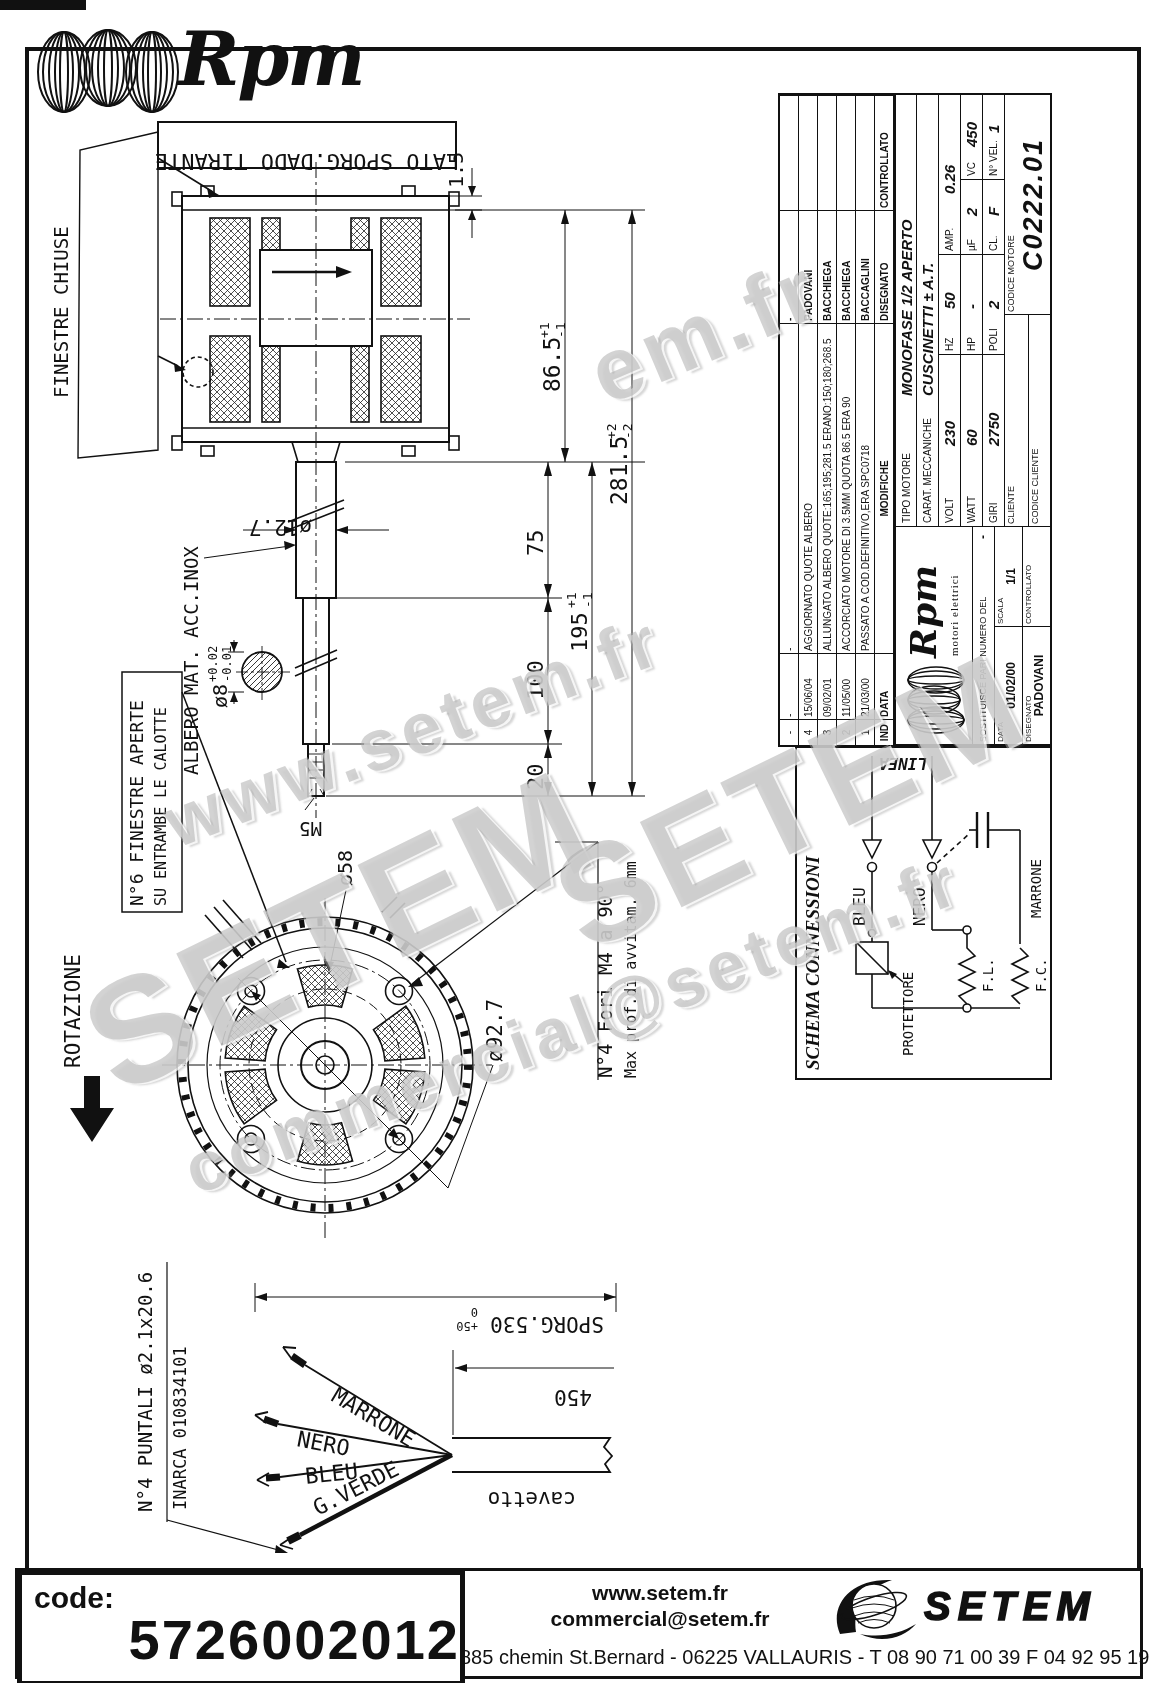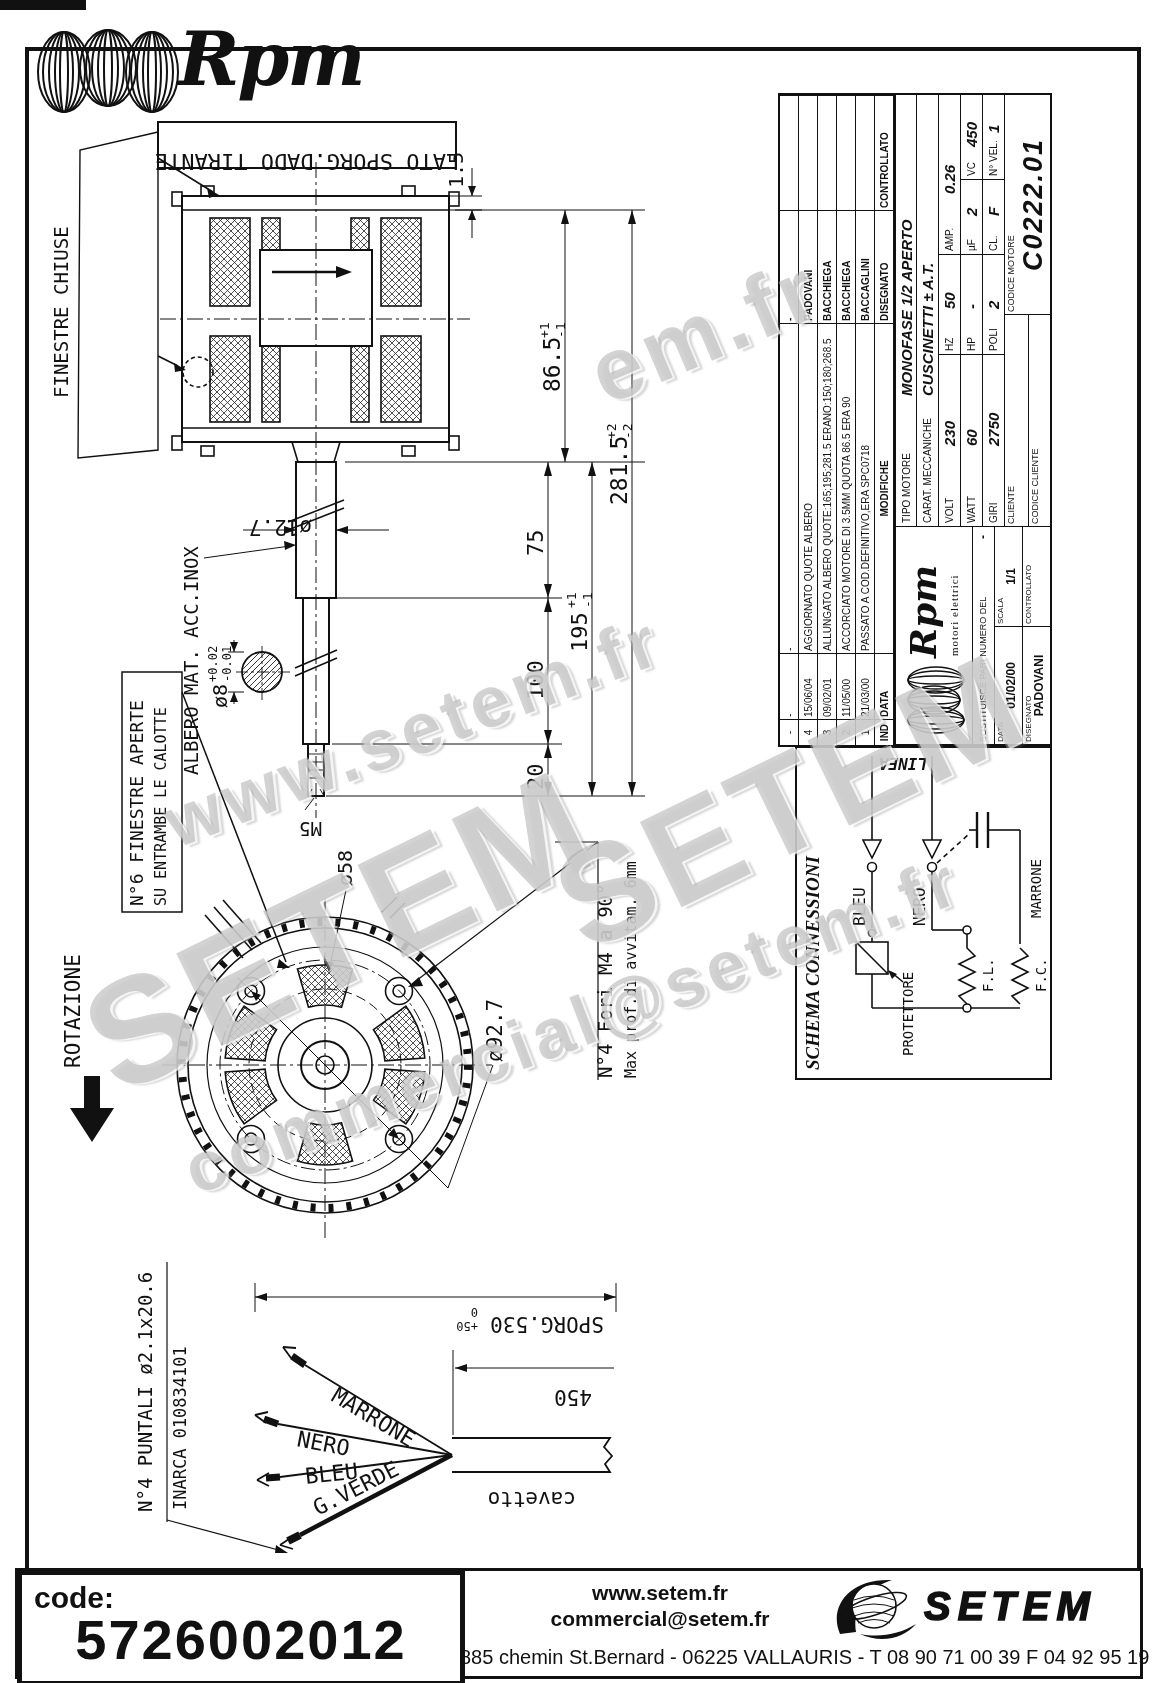--- a/index.html
+++ b/index.html
@@ -576,21 +576,21 @@
 
   <span class="wm" style="left:150px;top:690px;font-size:72px;transform:rotate(-21deg)">www.setem.fr</span>
   <span class="wm" style="left:585px;top:280px;font-size:88px;transform:rotate(-23deg)">em.fr</span>
   <span class="wm" style="left:68px;top:845px;font-size:150px;transform:rotate(-26deg)">SETEM</span>
   <span class="wm" style="left:540px;top:722px;font-size:138px;transform:rotate(-26deg)">SETEM</span>
   <span class="wm" style="left:160px;top:985px;font-size:70px;transform:rotate(-21deg)">commercial@setem.fr</span>
 
   <div class="abs" id="footerband"></div>
   <div class="abs" id="codebox">
     <div style="position:absolute;left:12px;top:6px;font-size:30px;font-weight:bold">code:</div>
-    <div style="position:absolute;left:0;right:0;top:32px;text-align:center;font-size:56px;font-weight:bold;letter-spacing:2px">5726002012</div>
+    <div style="position:absolute;left:0;right:0;top:32px;text-align:right;font-size:56px;font-weight:bold;letter-spacing:2px">5726002012</div>
   </div>
   <div class="abs" style="left:520px;top:1580px;width:280px;text-align:center;z-index:32;font-weight:bold;font-size:21px;line-height:26px">
     <div>www.setem.fr</div>
     <div>commercial@setem.fr</div>
   </div>
   <svg class="abs" style="left:830px;top:1572px;z-index:32" width="300" height="72" viewBox="0 0 300 72">
     <path d="M10,62 C-2,34 20,6 62,8 C36,16 22,38 26,60 Z" fill="#111"></path>
     <circle cx="44" cy="34" r="22" fill="#fff" stroke="#111" stroke-width="1.6"></circle>
     <path d="M24,28 Q44,20 64,28 M22,36 Q44,28 66,36 M24,44 Q44,36 64,44 M28,51 Q44,44 60,51" stroke="#111" fill="none" stroke-width="1"></path>
     <ellipse cx="44" cy="34" rx="34" ry="9" fill="none" stroke="#111" stroke-width="1.6" transform="rotate(-18 44 34)"></ellipse>

